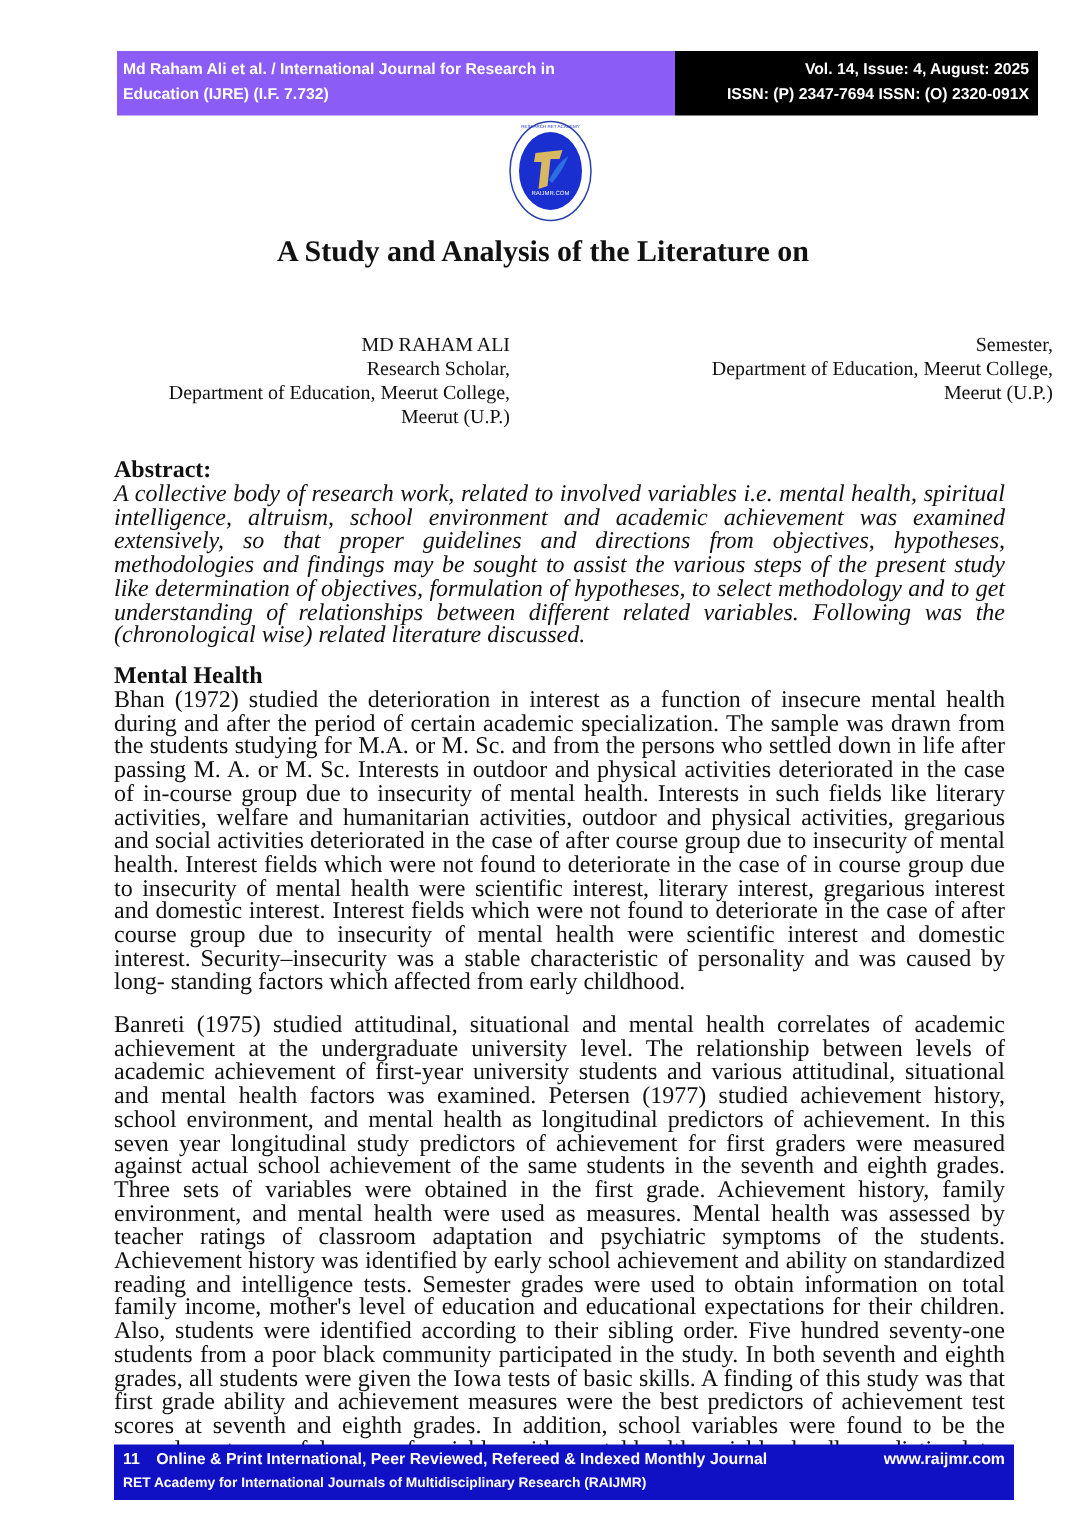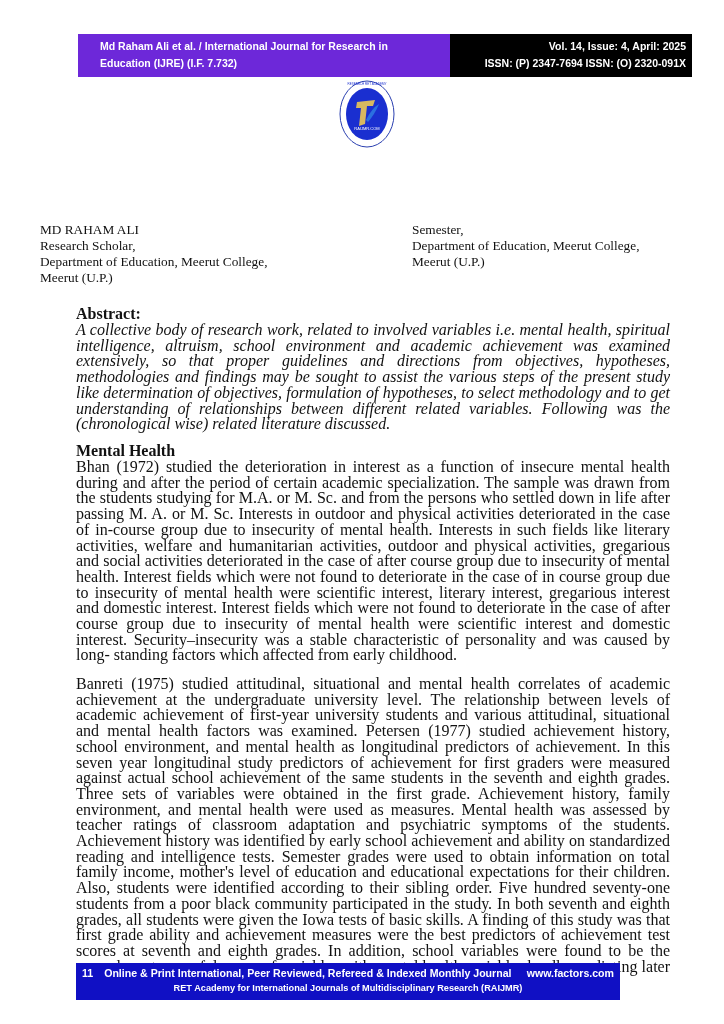--- a/index.html
+++ b/index.html
@@ -1,69 +1,70 @@
 <!DOCTYPE html>
 <html><head>
 <meta charset="utf-8">
 <style>
   html, body { margin: 0; padding: 0; background: #ffffff; }
   body { width: 724px; height: 1024px; position: relative; overflow: hidden; font-family: "Liberation Serif", serif; color: #111; }
 
   .header { position: absolute; left: 78px; top: 34px; width: 614px; height: 43px; display: flex; }
-  .header-left { background: #6d28d9; width: 372px; color: #fff; font-family: "Liberation Sans", sans-serif; font-size: 10.5px; font-weight: bold; line-height: 17px; padding: 4px 22px; box-sizing: border-box; }
+  .header-left { background: #8b5cf6; width: 372px; color: #fff; font-family: "Liberation Sans", sans-serif; font-size: 10.5px; font-weight: bold; line-height: 17px; padding: 4px 4px; box-sizing: border-box; }
   .header-right { background: #000; flex: 1; color: #fff; font-family: "Liberation Sans", sans-serif; font-size: 10.5px; font-weight: bold; line-height: 17px; padding: 4px 6px; box-sizing: border-box; text-align: right; }
 
   .logo { position: absolute; left: 339px; top: 80px; width: 56px; height: 68px; }
 
   .title { position: absolute; left: 60px; top: 156px; width: 604px; text-align: center; font-weight: bold; font-size: 20px; line-height: 24px; font-family: "Liberation Serif", serif; }
 
   .authors { position: absolute; top: 222px; left: 60px; width: 620px; display: flex; justify-content: space-between; font-size: 13.3px; line-height: 16px; }
-  .author { text-align: left; }
+  .author { text-align: right; }
   .author.a1 { width: 300px; margin-left: -20px; }
   .author.a2 { width: 290px; margin-right: -22px; }
 
   .body-text { position: absolute; left: 76px; width: 594px; font-size: 16px; line-height: 15.7px; text-align: justify; font-family: Liberation Serif, serif; }
   .abstract-head { top: 306px; font-weight: bold; }
   .abstract { top: 322px; font-style: italic; }
   .section-head { top: 443px; font-weight: bold; }
   .p1 { top: 459px; }
   .p2 { top: 676px; }
 
-  .footer { position: absolute; left: 76px; top: 963px; width: 544px; height: 37px; background: #1010c4; color: #fff; font-family: "Liberation Sans", sans-serif; font-weight: bold; box-sizing: border-box; padding: 3px 6px; }
+  .footer { position: absolute; left: 76px; top: 963px; width: 600px; height: 37px; background: #1010c4; color: #fff; font-family: "Liberation Sans", sans-serif; font-weight: bold; box-sizing: border-box; padding: 3px 6px; }
   .footer-row1 { display: flex; justify-content: space-between; font-size: 10.6px; line-height: 15px; }
-  .footer-row2 { text-align: center; font-size: 9.2px; line-height: 14px; }
+  .footer-row2 { text-align: left; font-size: 9.2px; line-height: 14px; }
   .page-num { margin-right: 8px; }
 </style>
 </head>
 <body>
 
 <div class="header">
   <div class="header-left">
     <div>Md Raham Ali et al. / International Journal for Research in</div>
     <div>Education (IJRE) (I.F. 7.732)</div>
   </div>
   <div class="header-right">
-    <div>Vol. 14, Issue: 4, April: 2025</div>
+    <div>Vol. 14, Issue: 4, August: 2025</div>
     <div>ISSN: (P) 2347-7694 ISSN: (O) 2320-091X</div>
   </div>
 </div>
 
 <div class="logo">
   <svg width="56" height="68" viewBox="0 0 56 68">
     <ellipse cx="28" cy="34" rx="27" ry="33" fill="#ffffff" stroke="#2a3fb0" stroke-width="1"></ellipse>
     <ellipse cx="28" cy="34" rx="21" ry="26" fill="#1a2fd0"></ellipse>
     <path d="M18 22 L36 20 L34 26 L28 26 L26 44 L20 46 L22 28 L17 28 Z" fill="#d8b860"></path>
     <path d="M27 40 Q33 28 40 24 Q36 34 29 42 Z" fill="#2b6fe0"></path>
     <rect x="17" y="46" width="22" height="5" fill="#1a2fd0"></rect>
     <text x="28" y="50" font-size="4" fill="#ffffff" text-anchor="middle" font-family="Liberation Sans, sans-serif">RAIJMR.COM</text>
     <text x="28" y="5" font-size="3" fill="#1a2fd0" text-anchor="middle" font-family="Liberation Sans, sans-serif">RESEARCH RET ACADEMY</text>
   </svg>
 </div>
 
 <div class="title">
+  <div>A Study and Analysis of the Literature on</div>
 </div>
 
 <div class="authors">
   <div class="author a1">
     <div>MD RAHAM ALI</div>
     <div>Research Scholar,</div>
     <div>Department of Education, Meerut College,</div>
     <div>Meerut (U.P.)</div>
   </div>
   <div class="author a2">
@@ -79,16 +80,16 @@
 <div class="body-text section-head">Mental Health</div>
 <div class="body-text p1">Bhan (1972) studied the deterioration in interest as a function of insecure mental health during and after the period of certain academic specialization. The sample was drawn from the students studying for M.A. or M. Sc. and from the persons who settled down in life after passing M. A. or M. Sc. Interests in outdoor and physical activities deteriorated in the case of in-course group due to insecurity of mental health. Interests in such fields like literary activities, welfare and humanitarian activities, outdoor and physical activities, gregarious and social activities deteriorated in the case of after course group due to insecurity of mental health. Interest fields which were not found to deteriorate in the case of in course group due to insecurity of mental health were scientific interest, literary interest, gregarious interest and domestic interest. Interest fields which were not found to deteriorate in the case of after course group due to insecurity of mental health were scientific interest and domestic interest. Security–insecurity was a stable characteristic of personality and was caused by long- standing factors which affected from early childhood.</div>
 <div class="body-text p2">Banreti (1975) studied attitudinal, situational and mental health correlates of academic achievement at the undergraduate university level. The relationship between levels of academic achievement of first-year university students and various attitudinal, situational and mental health factors was examined. Petersen (1977) studied achievement history, school environment, and mental health as longitudinal predictors of achievement. In this seven year longitudinal study predictors of achievement for first graders were measured against actual school achievement of the same students in the seventh and eighth grades. Three sets of variables were obtained in the first grade. Achievement history, family environment, and mental health were used as measures. Mental health was assessed by teacher ratings of classroom adaptation and psychiatric symptoms of the students. Achievement history was identified by early school achievement and ability on standardized reading and intelligence tests. Semester grades were used to obtain information on total family income, mother's level of education and educational expectations for their children. Also, students were identified according to their sibling order. Five hundred seventy-one students from a poor black community participated in the study. In both seventh and eighth grades, all students were given the Iowa tests of basic skills. A finding of this study was that first grade ability and achievement measures were the best predictors of achievement test scores at seventh and eighth grades. In addition, school variables were found to be the second most powerful group of variables with mental health variables hardly predicting later achievement at all.</div>
 
 <div class="footer">
   <div class="footer-row1">
     <span>
       <span class="page-num">11</span>
       <span>Online &amp; Print International, Peer Reviewed, Refereed &amp; Indexed Monthly Journal</span>
     </span>
-    <span>www.factors.com</span>
+    <span>www.raijmr.com</span>
   </div>
   <div class="footer-row2">RET Academy for International Journals of Multidisciplinary Research (RAIJMR)</div>
 </div>
 
 </body></html>

